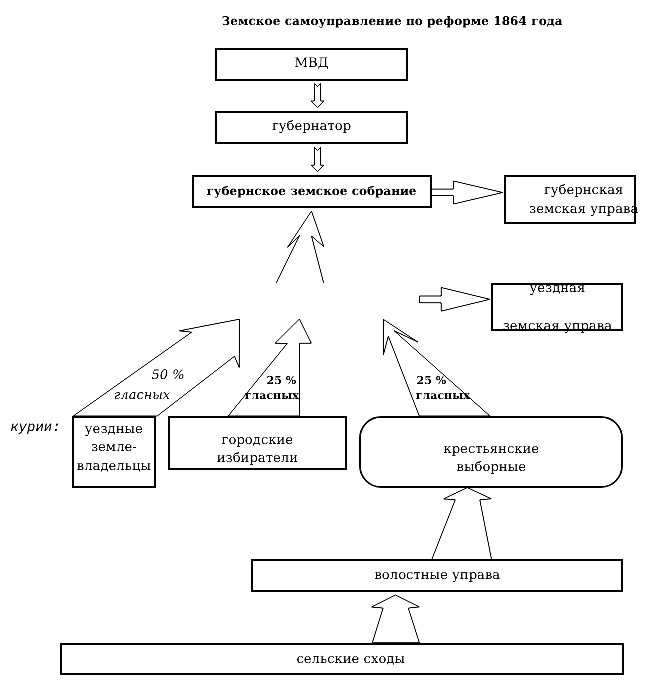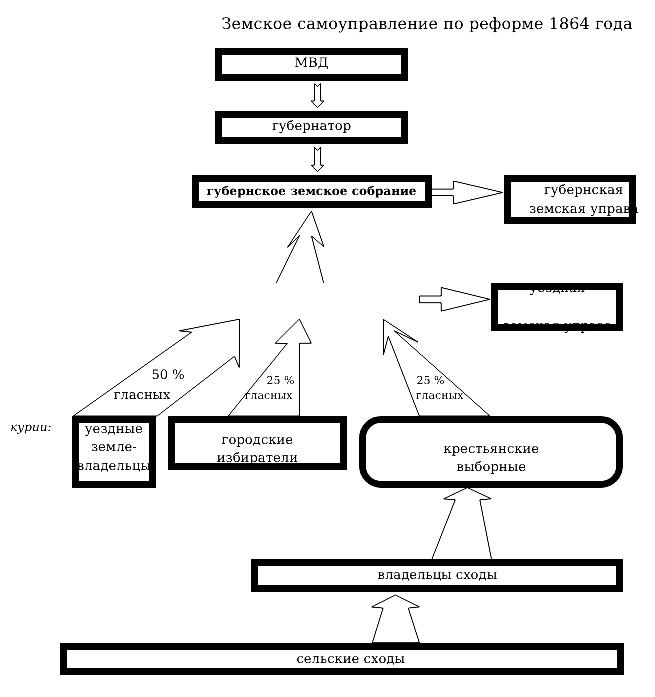--- a/index.html
+++ b/index.html
@@ -2,32 +2,32 @@
 <html><head>
 <meta charset="utf-8">
 <title>Земское самоуправление по реформе 1864 года</title>
 <style>
   html,body{margin:0;padding:0;background:#ffffff;}
   body{width:655px;height:697px;overflow:hidden;position:relative;
        font-family:"DejaVu Serif",serif;color:#000;
        -webkit-font-smoothing:antialiased;text-rendering:geometricPrecision;}
   #stage{position:absolute;left:0;top:0;width:655px;height:697px;background:#fff;filter:grayscale(1) contrast(1.8);}
 
-  .node{position:absolute;border:7px solid #7f1d1d;background:#fff;box-sizing:border-box;
+  .node{position:absolute;border:2px solid #7f1d1d;background:#fff;box-sizing:border-box;
         display:flex;flex-direction:column;align-items:center;justify-content:center;
         font-size:13.2px;line-height:18.5px;white-space:nowrap;z-index:3;}
   .node .ln{position:relative;top:var(--dy,0px);}
   .node.bold{font-weight:bold;font-size:12px;}
 
-  #title{position:absolute;font-weight:normal;font-size:16px;letter-spacing:0.08px;white-space:nowrap;z-index:4;margin-left:45px;}
-  #curiae{position:absolute;font-style:italic;font-size:12px;white-space:nowrap;z-index:4;}
+  #title{position:absolute;font-weight:bold;font-size:12px;letter-spacing:0.08px;white-space:nowrap;z-index:4;margin-left:45px;}
+  #curiae{position:absolute;font-style:italic;font-size:14px;white-space:nowrap;z-index:4;font-family:Liberation Mono, monospace;}
 
   .alabel{position:absolute;white-space:nowrap;z-index:4;line-height:normal;}
-  .alabel.big{font-size:13px;}
-  .alabel.sm{font-size:11px;}
+  .alabel.big{font-size:13px;font-style:italic;}
+  .alabel.sm{font-size:11px;font-weight:bold;}
 
   svg.ov{position:absolute;left:0;top:0;width:655px;height:697px;
          pointer-events:none;z-index:2;overflow:visible;}
   svg.ov .arw{fill:#ffffff;stroke:#000000;stroke-width:1;
               stroke-linejoin:miter;stroke-linecap:butt;}
 </style>
 </head>
 <body>
 
 <div id="stage">
@@ -94,21 +94,21 @@
     <span class="ln">городские</span>
     <span class="ln">избиратели</span>
   </div>
 
   <div class="node" style="left:359.4px;top:415.5px;width:263.8px;height:72.5px;border-radius:22px;--dy:7.5px;">
     <span class="ln">крестьянские</span>
     <span class="ln">выборные</span>
   </div>
 
   <div class="node" style="left:251.3px;top:559.3px;width:372.1px;height:32.3px;--dy:0.7px;">
-    <span class="ln">владельцы сходы</span>
+    <span class="ln">волостные управа</span>
   </div>
 
   <div class="node" style="left:59.5px;top:643.3px;width:564.4px;height:32px;padding-left:18px;--dy:0.7px;">
     <span class="ln">сельские сходы</span>
   </div>
 
   <div class="alabel big" style="left:151.5px;top:368px;">50 %</div>
   <div class="alabel big" style="left:113.8px;top:388px;">гласных</div>
 
   <div class="alabel sm" style="left:266.5px;top:374px;">25 %</div>

